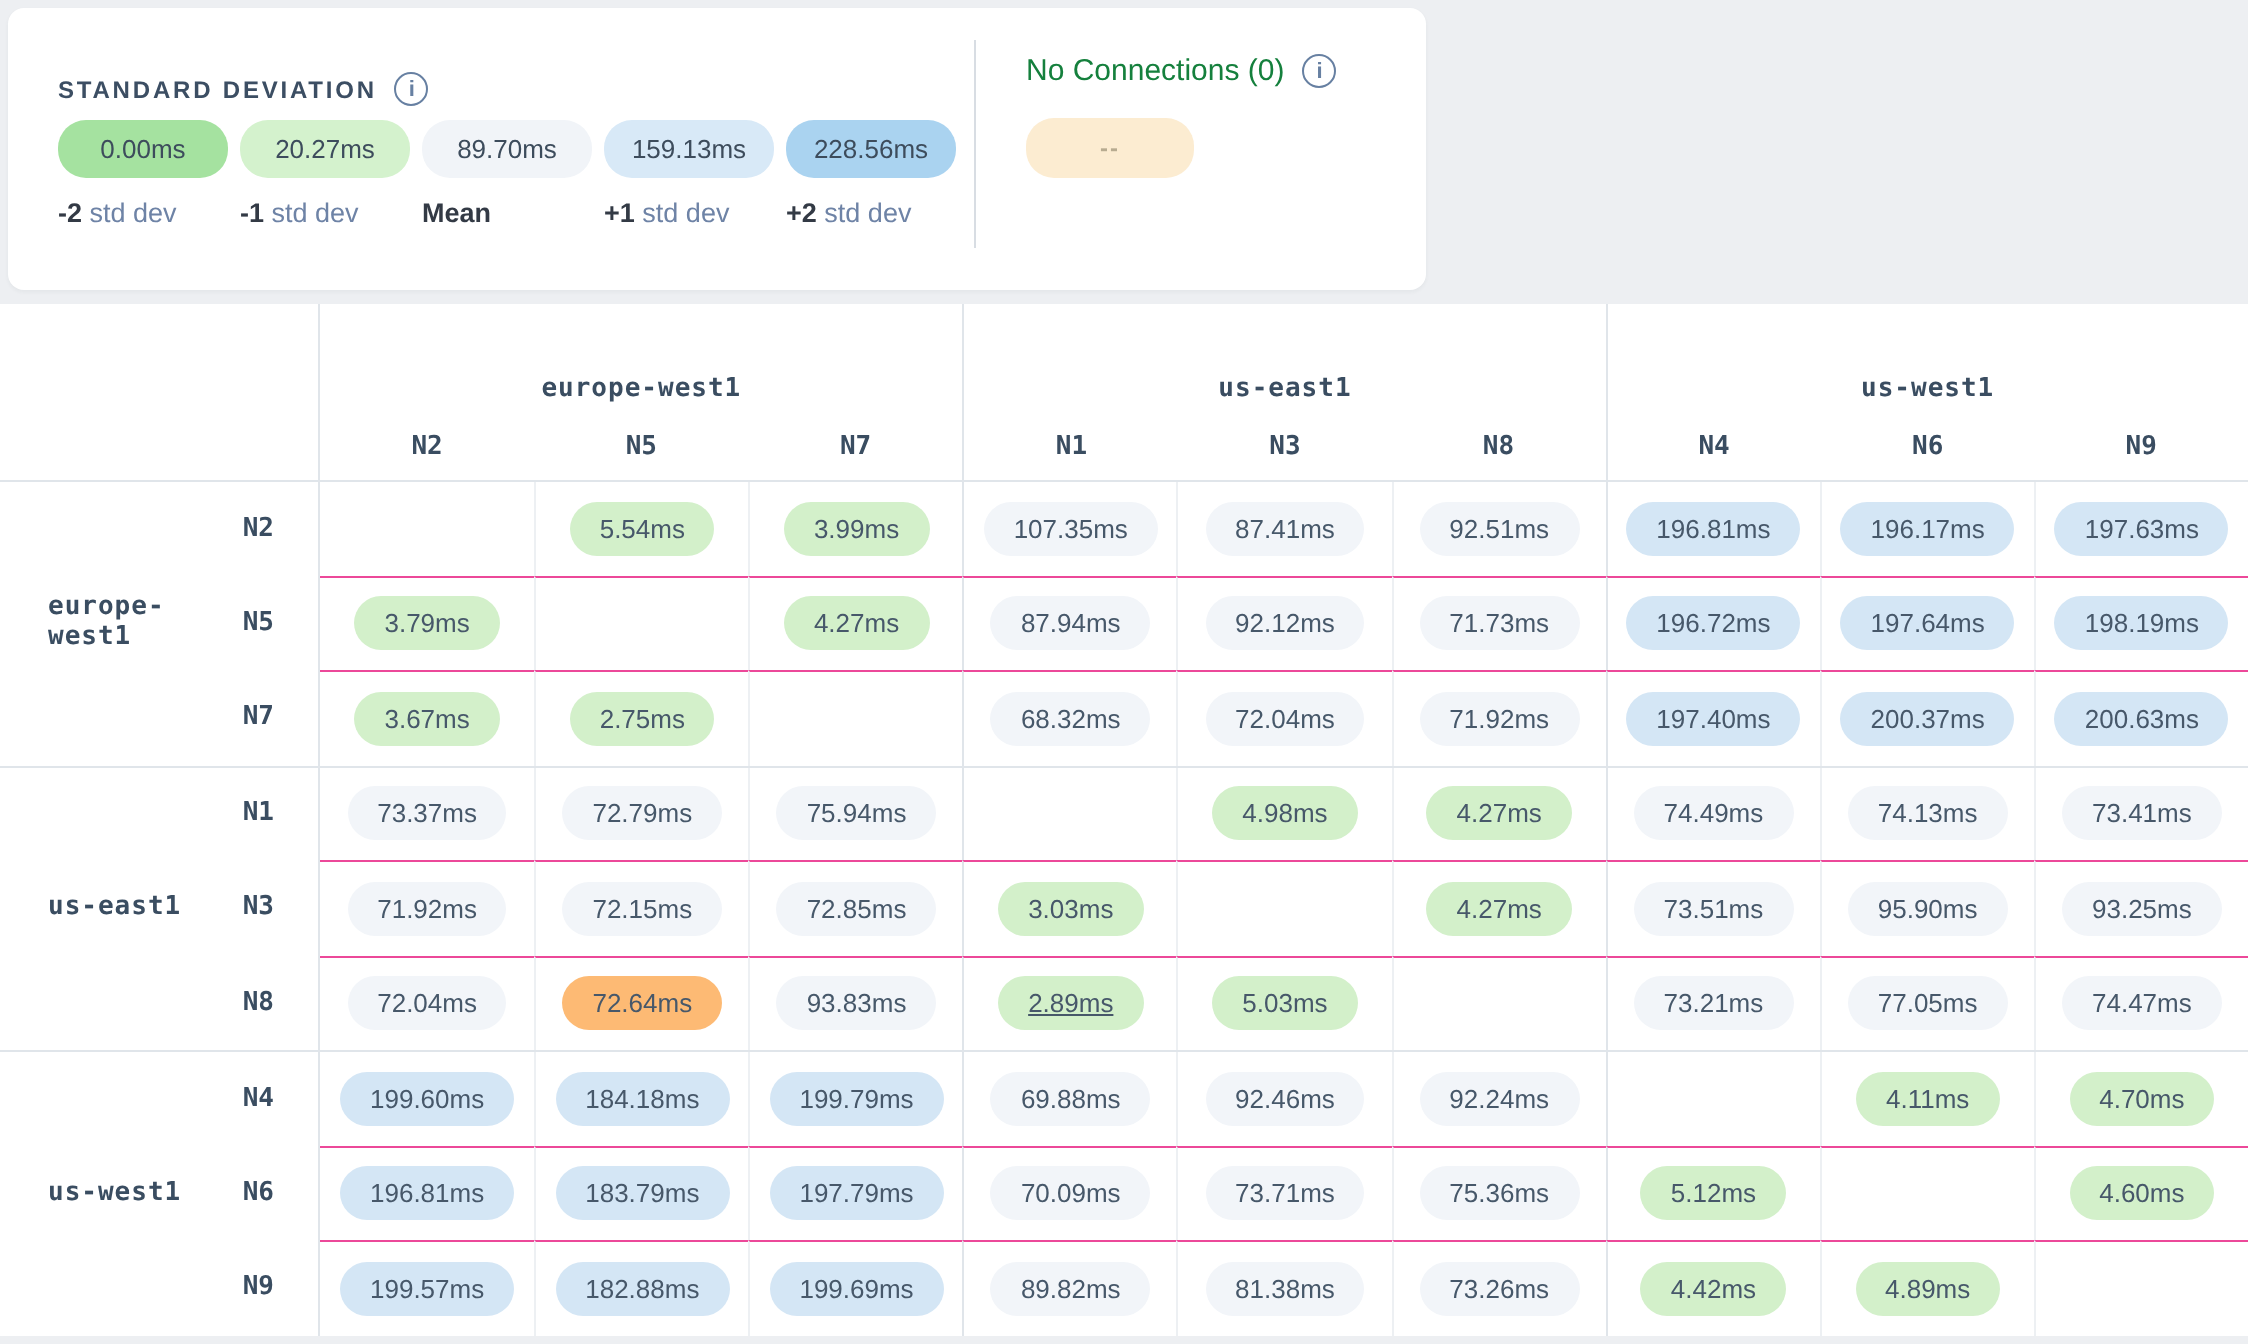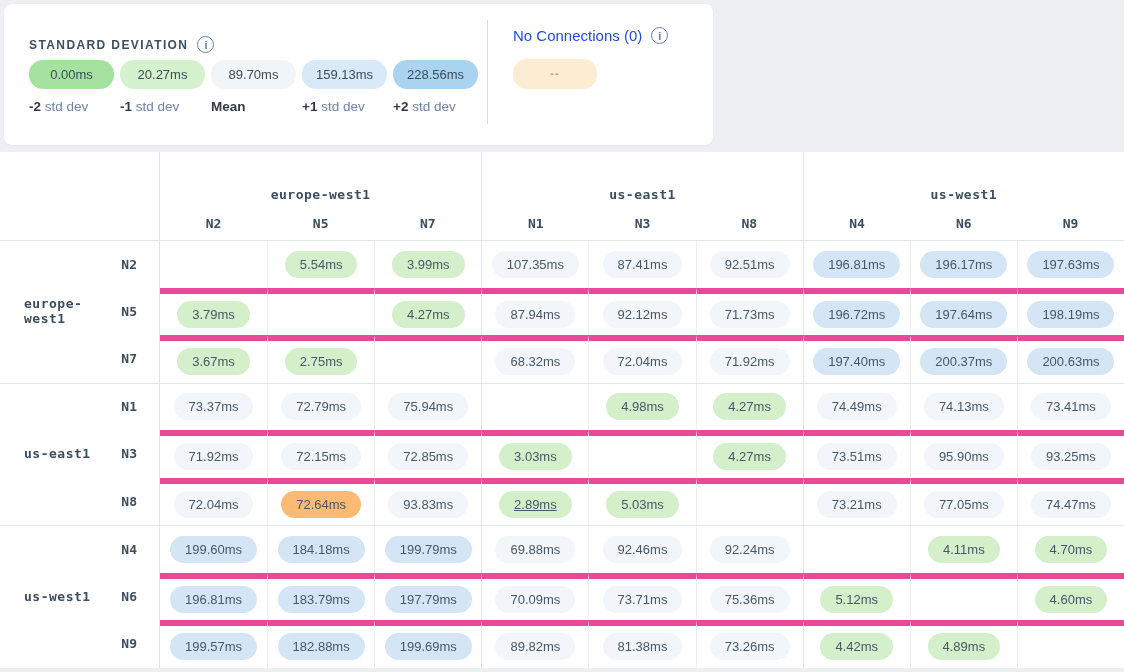--- a/index.html
+++ b/index.html
@@ -23,21 +23,21 @@
   .stop-pill {
     width:85px; padding:7px 0; border-radius:14px; text-align:center;
     font-size:13px; color:#3d4c5c;
   }
   .stop-label { margin-top:10px; font-size:13.5px; white-space:nowrap; }
   .stop-label .lp { font-weight:bold; color:#333a45; }
   .stop-label .ls { color:#6e83a6; }
   .legend-divider { position:absolute; left:483px; top:16px; width:1px; height:104px; background:#d8dde3; }
   .noconn { position:absolute; left:509px; top:23px; }
   .noconn-title-row { display:flex; align-items:center; gap:9px; }
-  .noconn-title { font-size:15px; color:#1d4ed8; }
+  .noconn-title { font-size:15px; color:#15803d; }
   .noconn-pill {
     margin-top:15px; width:84px; padding:8px 0; border-radius:14px; background:#fcecd1;
     color:#b7ab90; font-size:12px; font-weight:bold; text-align:center; letter-spacing:1px;
   }
 
   
   .matrix { position:absolute; left:0; top:152px; width:1124px; background:#ffffff; }
   .mx-header, .mx-row { display:grid; grid-template-columns:160px repeat(9, 1fr); }
   .mx-header { height:88px; }
   .corner { border-right:1px solid #e0e5ea; }
@@ -59,21 +59,21 @@
     flex:1; padding-left:24px; font-family:"DejaVu Sans Mono", monospace;
     font-weight:bold; font-size:13px; letter-spacing:.5px; color:#3a4d61;
   }
   .node-label {
     padding-right:22px; font-family:"DejaVu Sans Mono", monospace;
     font-weight:bold; font-size:13px; color:#3a4d61;
   }
   .cell { display:flex; align-items:center; justify-content:center; }
   .cell.ib { border-left:1px solid #edf0f3; }
   .cell.gb { border-left:1px solid #e0e5ea; }
-  .cell.rt { border-top:6px solid #ec4899; }
+  .cell.rt { border-top:1px solid #ec4899; }
   .pill-sm {
     display:inline-block; padding:7px 15px; min-width:45px; border-radius:15px;
     font-size:13px; color:#47586a; text-align:center; line-height:1; cursor:default;
   }
 </style>
 </head>
 <body>
 
 <div class="legend-card">
   <div class="legend-title-row">

